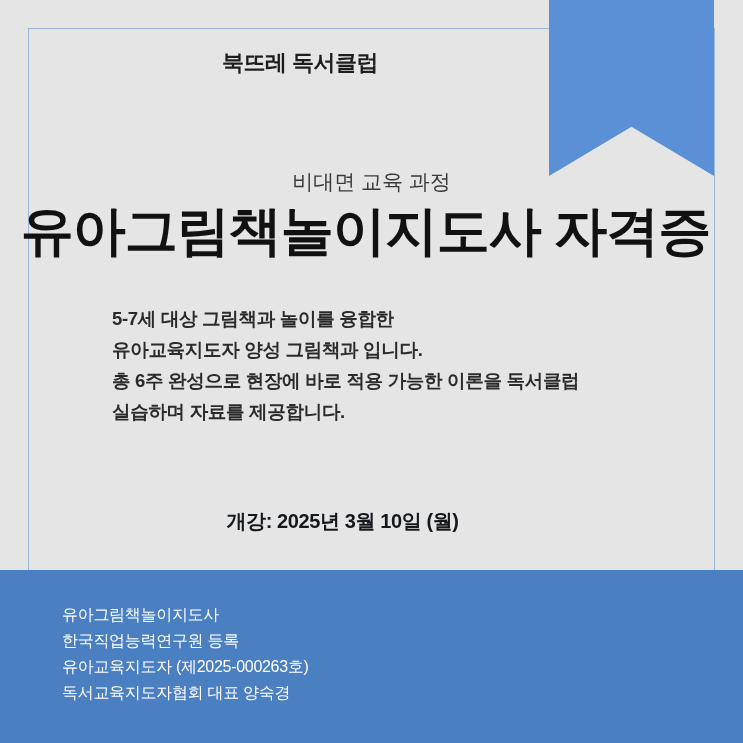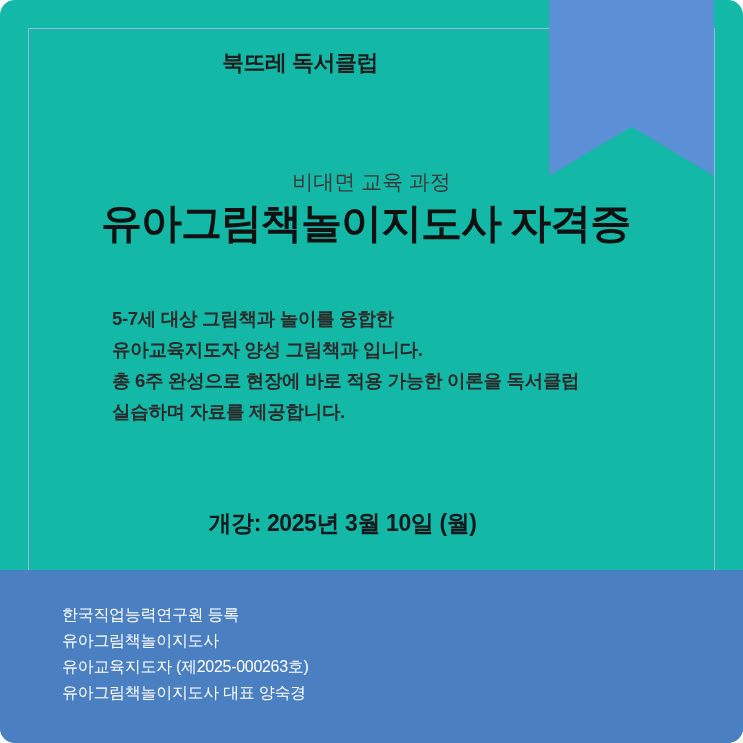--- a/index.html
+++ b/index.html
@@ -11,23 +11,22 @@
     height: 743px;
     background: #ffffff;
     font-family: "Liberation Sans", sans-serif;
     overflow: hidden;
   }
 
   .poster {
     position: relative;
     width: 743px;
     height: 743px;
-    background: #14b8a6;
+    background: #e5e5e5;
     overflow: hidden;
-    border-radius: 15px;
   }
 
   
   .frame {
     position: absolute;
     left: 28px;
     top: 28px;
     right: 28px;
     bottom: 28px;
     border: 1px solid #9bb7d8;
@@ -74,25 +73,24 @@
     letter-spacing: 0px;
     margin-top: 13px;
   }
 
   .main-title {
     position: absolute;
     top: 196px;
     left: 0;
     width: 731px;
     text-align: center;
-    font-size: 41px;
+    font-size: 53px;
     font-weight: bold;
     color: #111111;
     letter-spacing: -1px;
-    font-family: Liberation Serif, serif;
   }
 
   .description {
     position: absolute;
     top: 303px;
     left: 112px;
     width: 560px;
     font-size: 18.5px;
     line-height: 31px;
     color: #2b2b2b;
@@ -102,21 +100,21 @@
   .description div {
     white-space: nowrap;
   }
 
   .start-date {
     position: absolute;
     top: 508px;
     left: 0;
     width: 685px;
     text-align: center;
-    font-size: 23px;
+    font-size: 20px;
     font-weight: bold;
     color: #15181c;
     letter-spacing: -0.4px;
   }
 
   .footer {
     position: absolute;
     left: 0;
     bottom: 0;
     width: 743px;
@@ -157,21 +155,21 @@
       <div>5-7세 대상 그림책과 놀이를 융합한</div>
       <div>유아교육지도자 양성 그림책과 입니다.</div>
       <div>총 6주 완성으로 현장에 바로 적용 가능한 이론을 독서클럽</div>
       <div>실습하며 자료를 제공합니다.</div>
     </div>
 
     <div class="start-date">개강: 2025년 3월 10일 (월)</div>
 
     <div class="footer">
       <div class="footer-lines">
+        <div>유아그림책놀이지도사</div>
         <div>한국직업능력연구원 등록</div>
-        <div>유아그림책놀이지도사</div>
         <div>유아교육지도자 (제2025-000263호)</div>
-        <div>유아그림책놀이지도사 대표 양숙경</div>
+        <div>독서교육지도자협회 대표 양숙경</div>
       </div>
     </div>
 
   </div>
 </div>
 
 </body></html>

